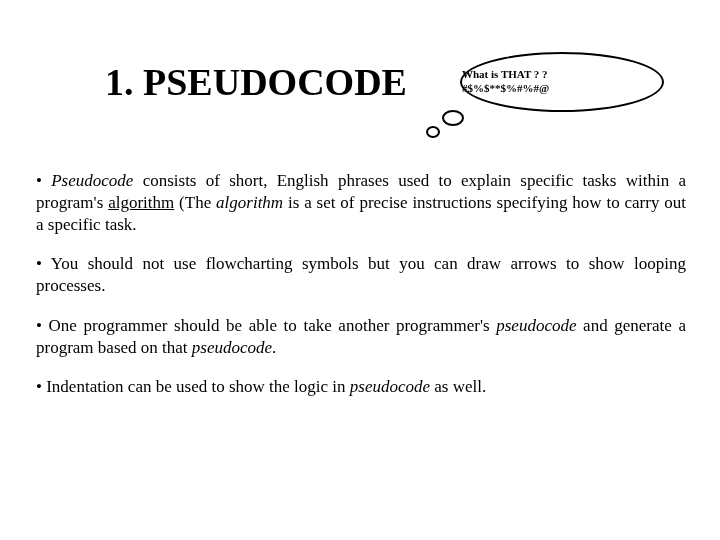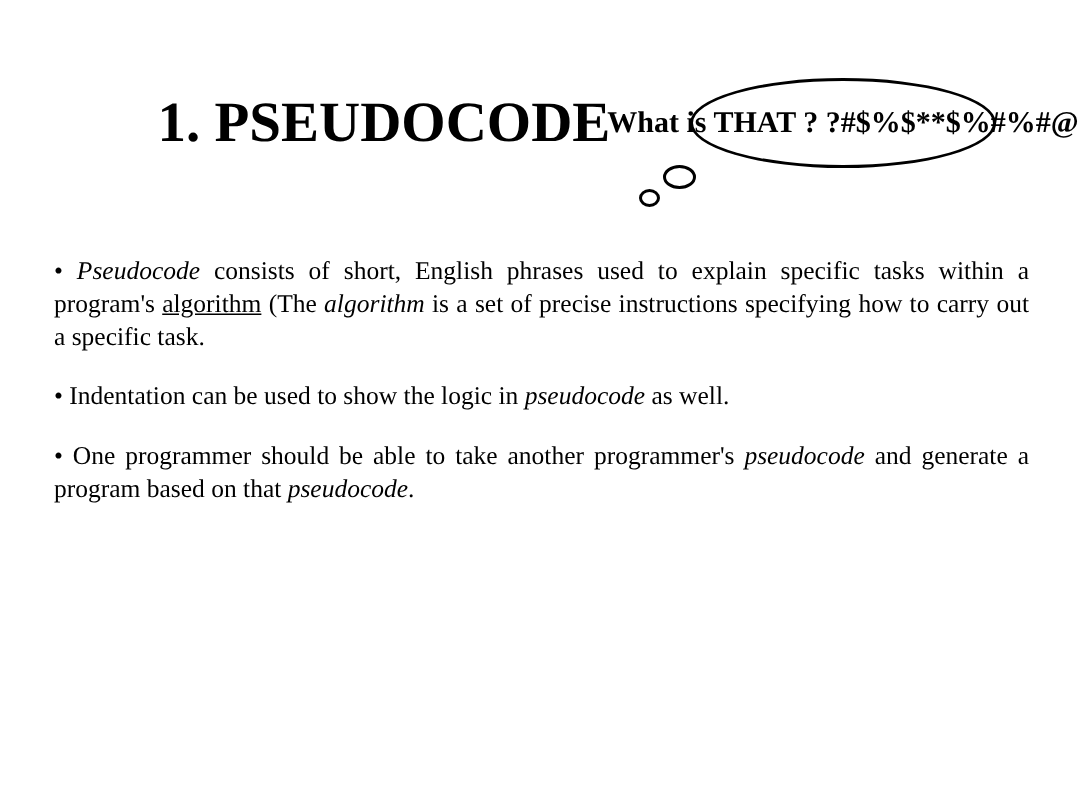--- a/index.html
+++ b/index.html
@@ -31,25 +31,25 @@
   }
   .bubble-main {
     position: absolute;
     top: 0; left: 0;
     width: 200px;
     height: 56px;
     border: 2px solid #000;
     border-radius: 50% / 50%;
     background: #fff;
     display: flex;
-    flex-direction: row;
-    align-items: center;
+    flex-direction: column;
+    align-items: flex-start;
     justify-content: center;
     text-align: center;
-    font-size: 20px;
+    font-size: 11px;
     line-height: 1.25;
     font-weight: bold;
   }
   .bubble-line1 { white-space: nowrap; }
   .bubble-line2 { white-space: nowrap; }
   .bubble-small1 {
     position: absolute;
     top: 58px; left: -18px;
     width: 18px; height: 12px;
     border: 2px solid #000;
@@ -95,22 +95,25 @@
   <div class="bubble-small2"></div>
 </div>
 
 <div class="content">
 
   <p class="para">
     • <em class="term">Pseudocode</em><span> consists of short, English phrases used to explain specific tasks within a program's </span><span class="underline">algorithm</span><span> (The </span><em class="term">algorithm</em><span> is a set of precise instructions specifying how to carry out a specific task.</span>
   </p>
 
 
-
   <p class="para">
-    • <span>Indentation can be used to show the logic in </span><em class="term">pseudocode</em><span> as well.</span>
+    • <span>You should not use flowcharting symbols but you can draw arrows to show looping processes.</span>
   </p>
 
   <p class="para">
     • <span>One programmer should be able to take another programmer's </span><em class="term">pseudocode</em><span> and generate a program based on that </span><em class="term">pseudocode</em><span>.</span>
   </p>
 
+  <p class="para">
+    • <span>Indentation can be used to show the logic in </span><em class="term">pseudocode</em><span> as well.</span>
+  </p>
+
 </div>
 
 </body></html>

